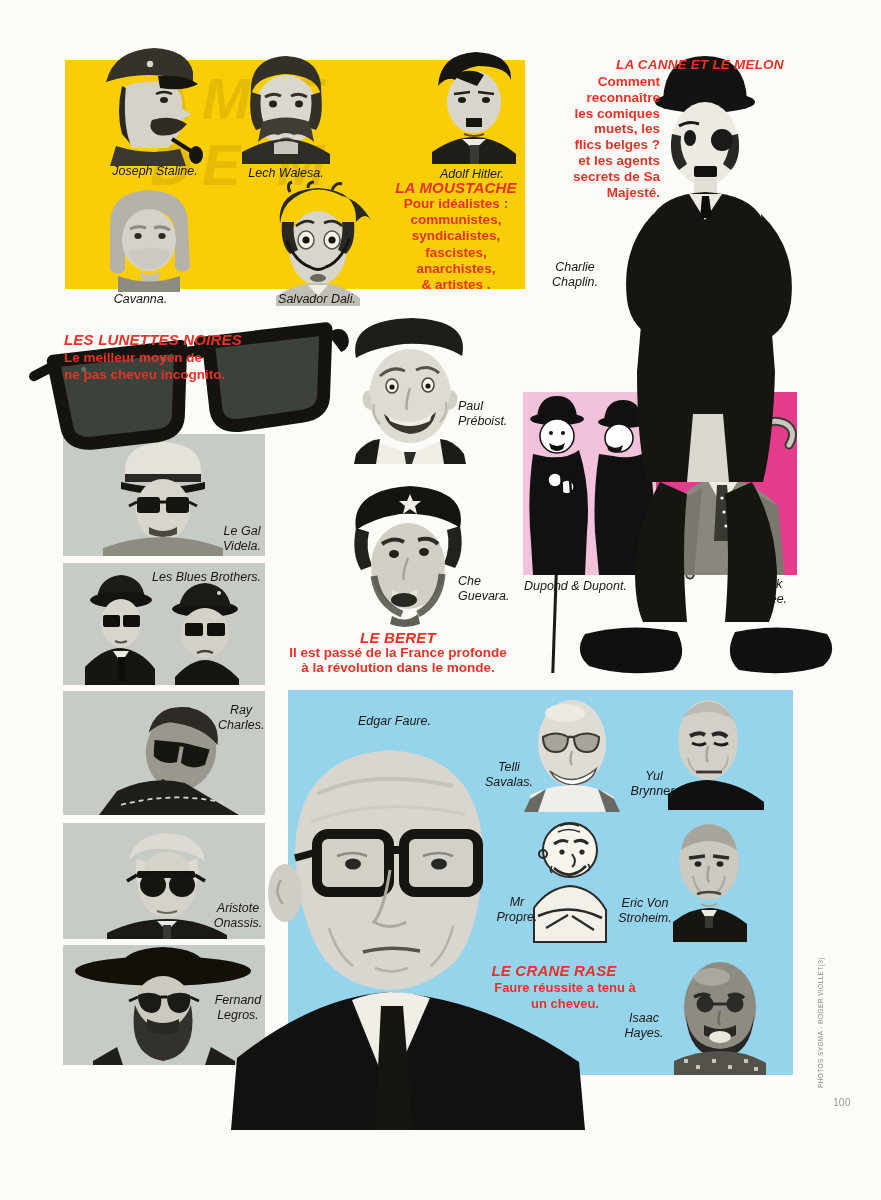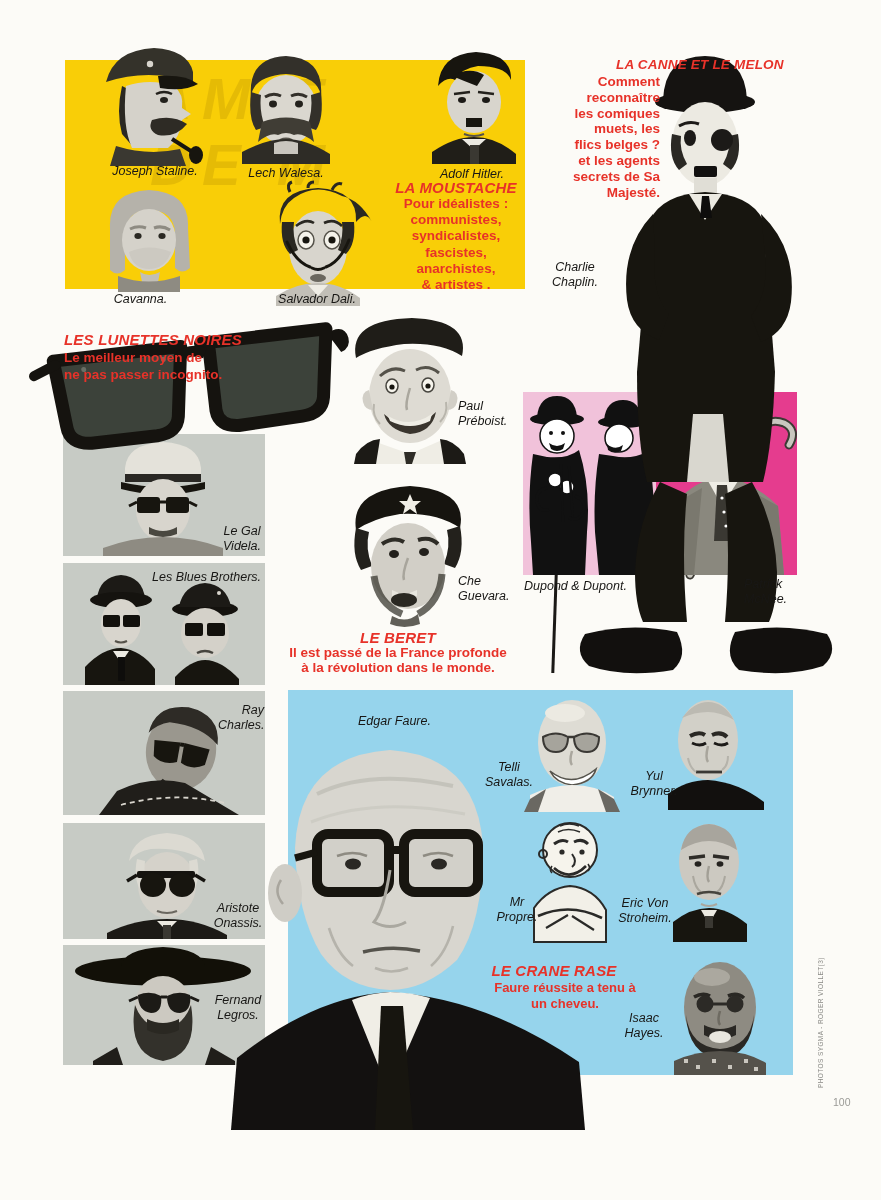--- a/index.html
+++ b/index.html
@@ -154,21 +154,21 @@
     <path d="M85,440 Q62,480 60,530 Q60,562 68,580 L112,580 Q106,510 112,452 Z" fill="#17150f"></path>
     <path d="M177,440 Q200,480 202,530 Q202,562 194,580 L150,580 Q156,510 150,452 Z" fill="#17150f"></path>
     <path d="M10,592 Q-2,610 14,624 Q50,636 98,628 Q114,614 102,590 Q56,580 10,592 Z" fill="#12100e"></path>
     <path d="M252,592 Q264,610 248,624 Q212,636 164,628 Q148,614 160,590 Q206,580 252,592 Z" fill="#12100e"></path>
   </svg>
   <div class="cap tc" style="left:545px;top:260px;width:60px;">Charlie
 Chaplin.</div>
 
   <div class="red-h" style="left:64px;top:332px;width:200px;">LES LUNETTES NOIRES</div>
   <div class="red-b" style="left:64px;top:350px;width:200px;line-height:16.5px;">Le meilleur moyen de
-ne pas passer incognito.</div>
+ne pas cheveu incognito.</div>
 
   <svg class="cutout" style="left:25px;top:320px;transform:rotate(-3deg);z-index:3;" width="330" height="142" viewBox="0 0 330 142">
     <path d="M302,22 Q322,10 326,26 Q328,36 318,40 L310,28 Q284,18 258,24 Z" fill="#15130f"></path>
     <path d="M30,34 L158,26 L152,96 Q150,112 130,114 L64,118 Q42,118 40,100 Z" fill="#3c423a" stroke="#15130f" stroke-width="13" stroke-linejoin="round"></path>
     <path d="M178,24 L304,16 L298,84 Q296,100 276,102 L212,108 Q192,108 190,92 L186,26 Z" fill="#3c423a" stroke="#15130f" stroke-width="13" stroke-linejoin="round"></path>
     <path d="M156,36 Q168,28 182,34" stroke="#15130f" stroke-width="11" fill="none"></path>
     <path d="M32,38 L10,48" stroke="#15130f" stroke-width="10" stroke-linecap="round"></path>
     <circle cx="60" cy="44" r="2.5" fill="#6a6f66"></circle>
       <circle cx="140" cy="38" r="2.5" fill="#6a6f66"></circle>
   </svg>
@@ -221,21 +221,21 @@
         <path d="M90,54 L116,52 L116,72 Q102,78 92,70 Z" fill="#17150f"></path>
         <path d="M120,52 L146,54 L144,70 Q132,78 120,72 Z" fill="#17150f"></path>
         <path d="M116,54 L120,54" stroke="#17150f" stroke-width="4"></path>
         <path d="M104,92 q12,8 26,2" stroke="#2a2824" stroke-width="3" fill="none"></path>
         <path d="M108,94 q10,5 18,1 l-1,4 q-8,3 -16,-1 Z" fill="#e8e6de"></path>
       </g>
       <path d="M36,124 L54,100 Q88,84 122,92 L176,124 Z" fill="#201e1a"></path>
       <path d="M58,114 Q110,100 162,112" stroke="#d8d5cd" stroke-width="1.8" fill="none" stroke-dasharray="5 4"></path>
     </svg>
   </div>
-  <div class="cap tc" style="left:218px;top:703px;width:46px;text-align:right;">Ray
+  <div class="cap tc" style="left:218px;top:703px;width:46px;">Ray
 Charles.</div>
 
   <div class="photo" style="left:63px;top:823px;width:202px;height:116px;">
     <svg width="202" height="116" viewBox="0 0 202 116">
       <path d="M66,38 Q70,12 104,10 Q138,12 142,38 Q120,24 88,26 Q74,28 66,38 Z" fill="#dcdad2"></path>
       <ellipse cx="104" cy="62" rx="29" ry="33" fill="#d5d2ca"></ellipse>
       <path d="M74,36 q-4,20 4,32 l8,-4 q-6,-12 -4,-26 Z" fill="#dcdad2"></path>
       <path d="M134,36 q4,20 -4,32 l-8,-4 q6,-12 4,-26 Z" fill="#dcdad2"></path>
       <rect x="74" y="48" width="58" height="7" rx="2" fill="#15130f"></rect>
       <ellipse cx="90" cy="62" rx="13" ry="12" fill="#17150f"></ellipse>

